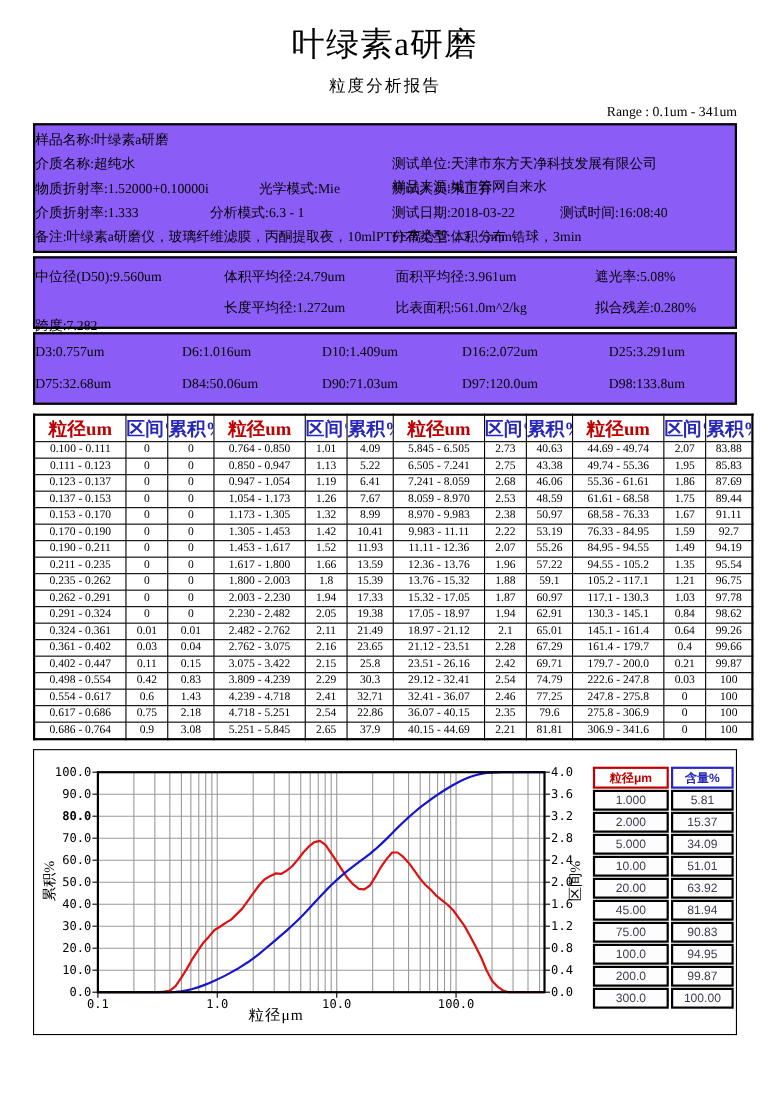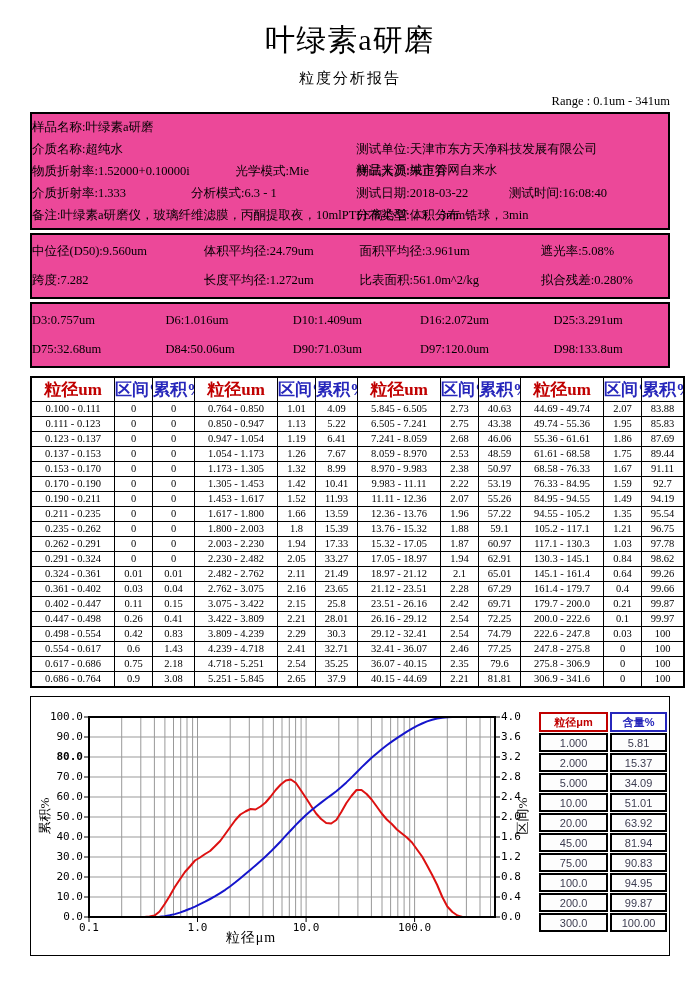--- a/index.html
+++ b/index.html
@@ -1,21 +1,21 @@
 <!DOCTYPE html>
 <html><head>
 <meta charset="utf-8">
 <style>
   html,body{margin:0;padding:0;background:#fff;}
   .page{position:relative;width:700px;height:1000px;background:#fff;color:#000;
         font-family:"Liberation Serif","DejaVu Serif",serif;overflow:hidden;}
   .title{margin-top:20px;text-align:center;font-size:30px;letter-spacing:1px;}
   .subtitle{margin-top:8px;text-align:center;font-size:15px;letter-spacing:2px;}
   .range-label{margin:6px 30px 3px 30px;text-align:right;font-size:12.5px;}
-  .box{margin:0 30px;border:2px solid #000;padding:2px 0;background:#ec4899;}
+  .box{margin:0 30px;border:2px solid #000;padding:2px 0;background:#8b5cf6;}
   .box + .box{margin-top:3px;}
   .f-row{position:relative;height:22px;line-height:22px;font-size:12.5px;padding:0 5px;white-space:nowrap;}
   .f-row.tall{height:29px;line-height:29px;}
   .f-row .field{position:absolute;top:0;white-space:nowrap;}
   .main-table{margin:8px 30px 0 30px;border-collapse:collapse;table-layout:fixed;width:640px;border:2px solid #000;}
   .main-table th{border:1px solid #000;font-size:17px;font-weight:bold;height:17px;padding:0;text-align:center;white-space:nowrap;overflow:hidden;}
   .main-table td{border:1px solid #000;font-size:10.5px;height:14px;line-height:14px;padding:0;text-align:center;white-space:nowrap;overflow:hidden;}
   .main-table .h-size{color:#c00000;}
   .main-table .h-pct{color:#2727bb;}
   .chart-box{position:relative;margin:8px 30px 0 30px;height:258px;border:1.5px solid #000;background:#fff;}
@@ -70,21 +70,21 @@
       </div>
     </div>
   <div class="box" id="stats-box">
       <div class="f-row tall">
         <span class="field" style="left: 0%;">中位径(D50):9.560um</span>
         <span class="field" style="left: 27%;">体积平均径:24.79um</span>
         <span class="field" style="left: 51.5%;">面积平均径:3.961um</span>
         <span class="field" style="left: 80%; text-align: right;">遮光率:5.08%</span>
       </div>
       <div class="f-row tall">
-        <span class="field" style="left: 0%;">跨度:7.282</span>
+        <span class="field" style="left: 0%; margin-top: 16px;">跨度:7.282</span>
         <span class="field" style="left: 27%;">长度平均径:1.272um</span>
         <span class="field" style="left: 51.5%;">比表面积:561.0m^2/kg</span>
         <span class="field" style="left: 80%;">拟合残差:0.280%</span>
       </div>
     </div>
   <div class="box" id="d-box">
       <div class="f-row tall">
         <span class="field" style="left: 0%;">D3:0.757um</span>
         <span class="field" style="left: 21%;">D6:1.016um</span>
         <span class="field" style="left: 41%;">D10:1.409um</span>
@@ -257,21 +257,21 @@
           <td>117.1 - 130.3</td>
           <td>1.03</td>
           <td>97.78</td>
         </tr>
         <tr>
           <td>0.291 - 0.324</td>
           <td>0</td>
           <td>0</td>
           <td>2.230 - 2.482</td>
           <td>2.05</td>
-          <td>33.27</td>
+          <td>19.38</td>
           <td>17.05 - 18.97</td>
           <td>1.94</td>
           <td>62.91</td>
           <td>130.3 - 145.1</td>
           <td>0.84</td>
           <td>98.62</td>
         </tr>
         <tr>
           <td>0.324 - 0.361</td>
           <td>0.01</td>
@@ -308,34 +308,20 @@
           <td>2.15</td>
           <td>25.8</td>
           <td>23.51 - 26.16</td>
           <td>2.42</td>
           <td>69.71</td>
           <td>179.7 - 200.0</td>
           <td>0.21</td>
           <td>99.87</td>
         </tr>
         <tr>
-          <td>0.447 - 0.498</td>
-          <td>0.26</td>
-          <td>0.41</td>
-          <td>3.422 - 3.809</td>
-          <td>2.21</td>
-          <td>28.01</td>
-          <td>26.16 - 29.12</td>
-          <td>2.54</td>
-          <td>72.25</td>
-          <td>200.0 - 222.6</td>
-          <td>0.1</td>
-          <td>99.97</td>
-        </tr>
-        <tr>
           <td>0.498 - 0.554</td>
           <td>0.42</td>
           <td>0.83</td>
           <td>3.809 - 4.239</td>
           <td>2.29</td>
           <td>30.3</td>
           <td>29.12 - 32.41</td>
           <td>2.54</td>
           <td>74.79</td>
           <td>222.6 - 247.8</td>
@@ -355,21 +341,21 @@
           <td>247.8 - 275.8</td>
           <td>0</td>
           <td>100</td>
         </tr>
         <tr>
           <td>0.617 - 0.686</td>
           <td>0.75</td>
           <td>2.18</td>
           <td>4.718 - 5.251</td>
           <td>2.54</td>
-          <td>35.25</td>
+          <td>22.86</td>
           <td>36.07 - 40.15</td>
           <td>2.35</td>
           <td>79.6</td>
           <td>275.8 - 306.9</td>
           <td>0</td>
           <td>100</td>
         </tr>
         <tr>
           <td>0.686 - 0.764</td>
           <td>0.9</td>

